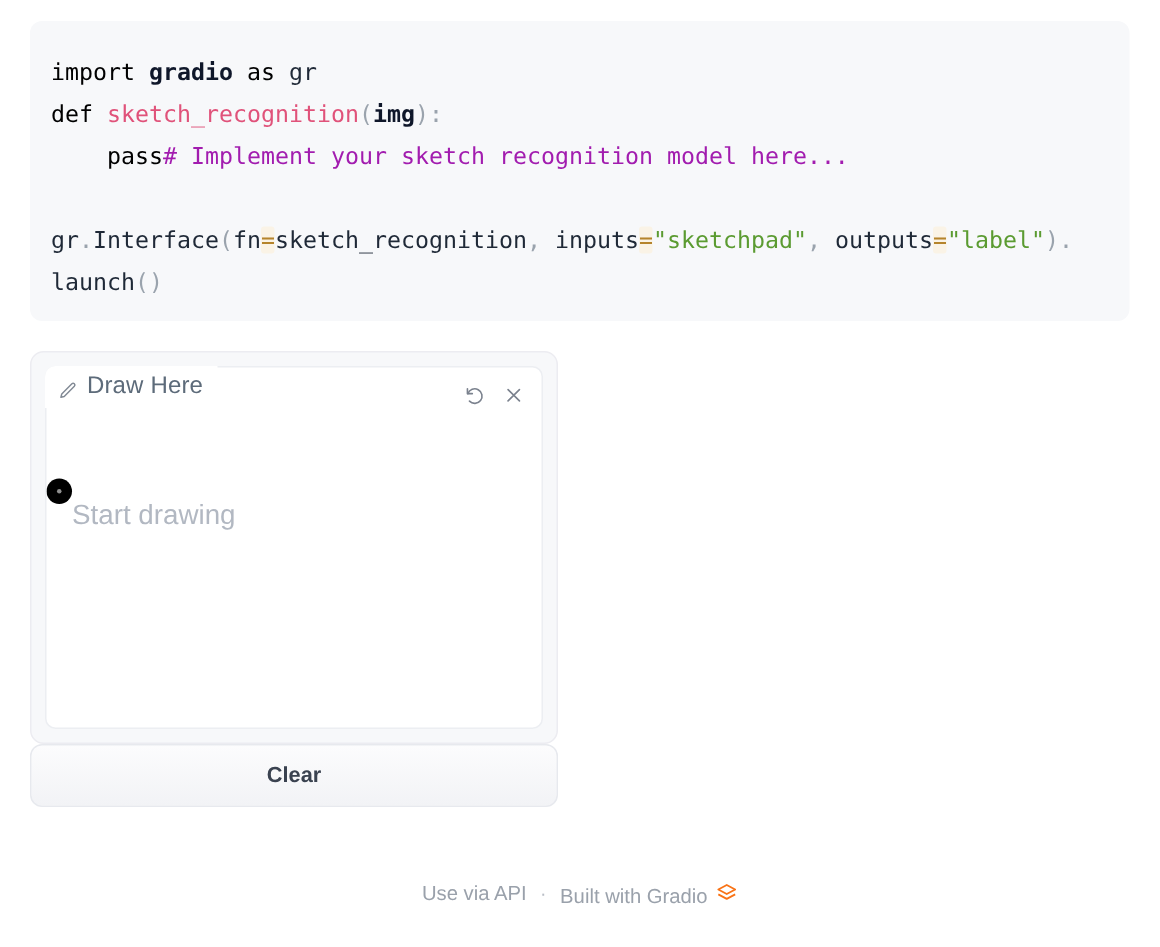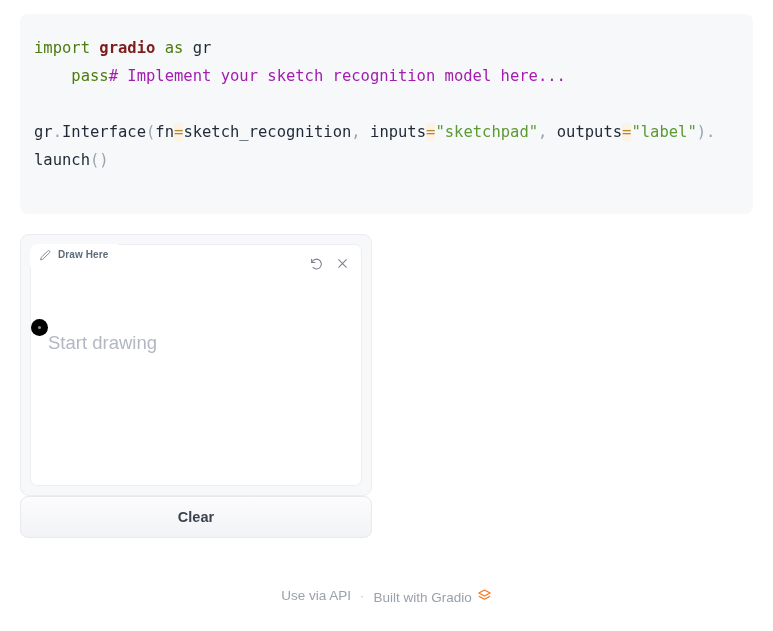--- a/index.html
+++ b/index.html
@@ -31,23 +31,23 @@
     padding: 20px 14px 16px 14px;
     overflow: hidden;
   }
   .code-line {
     font-family: "DejaVu Sans Mono", monospace;
     font-size: 15.5px;
     line-height: 28px;
     white-space: pre;
     color: #1f2937;
   }
-  .tok-kw      { color: #4d7c0f; }
+  .tok-kw      { color: #000000; }
   .tok-fn      { color: #e0527a; }
-  .tok-plain   { color: #7f1d1d; font-weight: bold; }
+  .tok-plain   { color: #0f172a; font-weight: bold; }
   .tok-name    { color: #1f2937; }
   .tok-punct   { color: #9aa3ad; }
   .tok-comment { color: #a21caf; }
   .tok-str     { color: #5b9b31; }
   .tok-op      { color: #b5842c; background: #faf3e6; border-radius: 2px; }
   .tok-dot     { color: #9aa3ad; }
 
   
   .panels {
     position: absolute;
@@ -68,31 +68,30 @@
     border-radius: 9px;
     padding: 9px;
   }
 
   
   .chip {
     position: absolute;
     left: 9px;
     top: 9px;
     display: flex;
-    align-items: flex-start;
+    align-items: flex-end;
     gap: 6px;
     background: #ffffff;
     border-bottom-right-radius: 8px;
     border-top-left-radius: 7px;
     padding: 5px 10px 5px 9px;
-    font-size: 10px;
+    font-size: 16px;
     color: #5d6b7a;
     z-index: 5;
     letter-spacing: 0.1px;
-    font-weight: bold;
   }
   .chip svg { display: block; }
 
   
   .sketchpad-wrap { position: relative; }
   .canvas-area {
     position: relative;
     background: #ffffff;
     border: 1px solid #eceef2;
     border-radius: 7px;
@@ -187,20 +186,21 @@
   .footer-built { display: flex; align-items: center; gap: 5px; cursor: pointer; }
 </style>
 </head>
 <body>
 
 <div class="page">
 
   <div class="code-block">
     <div id="code-lines">
         <div class="code-line"><span class="tok-kw">import</span><span class="tok-name"> </span><span class="tok-plain">gradio</span><span class="tok-name"> </span><span class="tok-kw">as</span><span class="tok-name"> </span><span class="tok-name">gr</span></div>
+        <div class="code-line"><span class="tok-kw">def</span><span class="tok-name"> </span><span class="tok-fn">sketch_recognition</span><span class="tok-punct">(</span><span class="tok-plain">img</span><span class="tok-punct">)</span><span class="tok-punct">:</span></div>
         <div class="code-line"><span class="tok-name">    </span><span class="tok-kw">pass</span><span class="tok-comment"># Implement your sketch recognition model here...</span></div>
         <div class="code-line"><span class="tok-name"> </span></div>
         <div class="code-line"><span class="tok-name">gr</span><span class="tok-dot">.</span><span class="tok-name">Interface</span><span class="tok-punct">(</span><span class="tok-name">fn</span><span class="tok-op">=</span><span class="tok-name">sketch_recognition</span><span class="tok-punct">,</span><span class="tok-name"> </span><span class="tok-name">inputs</span><span class="tok-op">=</span><span class="tok-str">"sketchpad"</span><span class="tok-punct">,</span><span class="tok-name"> </span><span class="tok-name">outputs</span><span class="tok-op">=</span><span class="tok-str">"label"</span><span class="tok-punct">)</span><span class="tok-dot">.</span></div>
         <div class="code-line"><span class="tok-name">launch</span><span class="tok-punct">(</span><span class="tok-punct">)</span></div>
       </div>
   </div>
 
   <div class="panels">
 
     <div class="col col-left">

